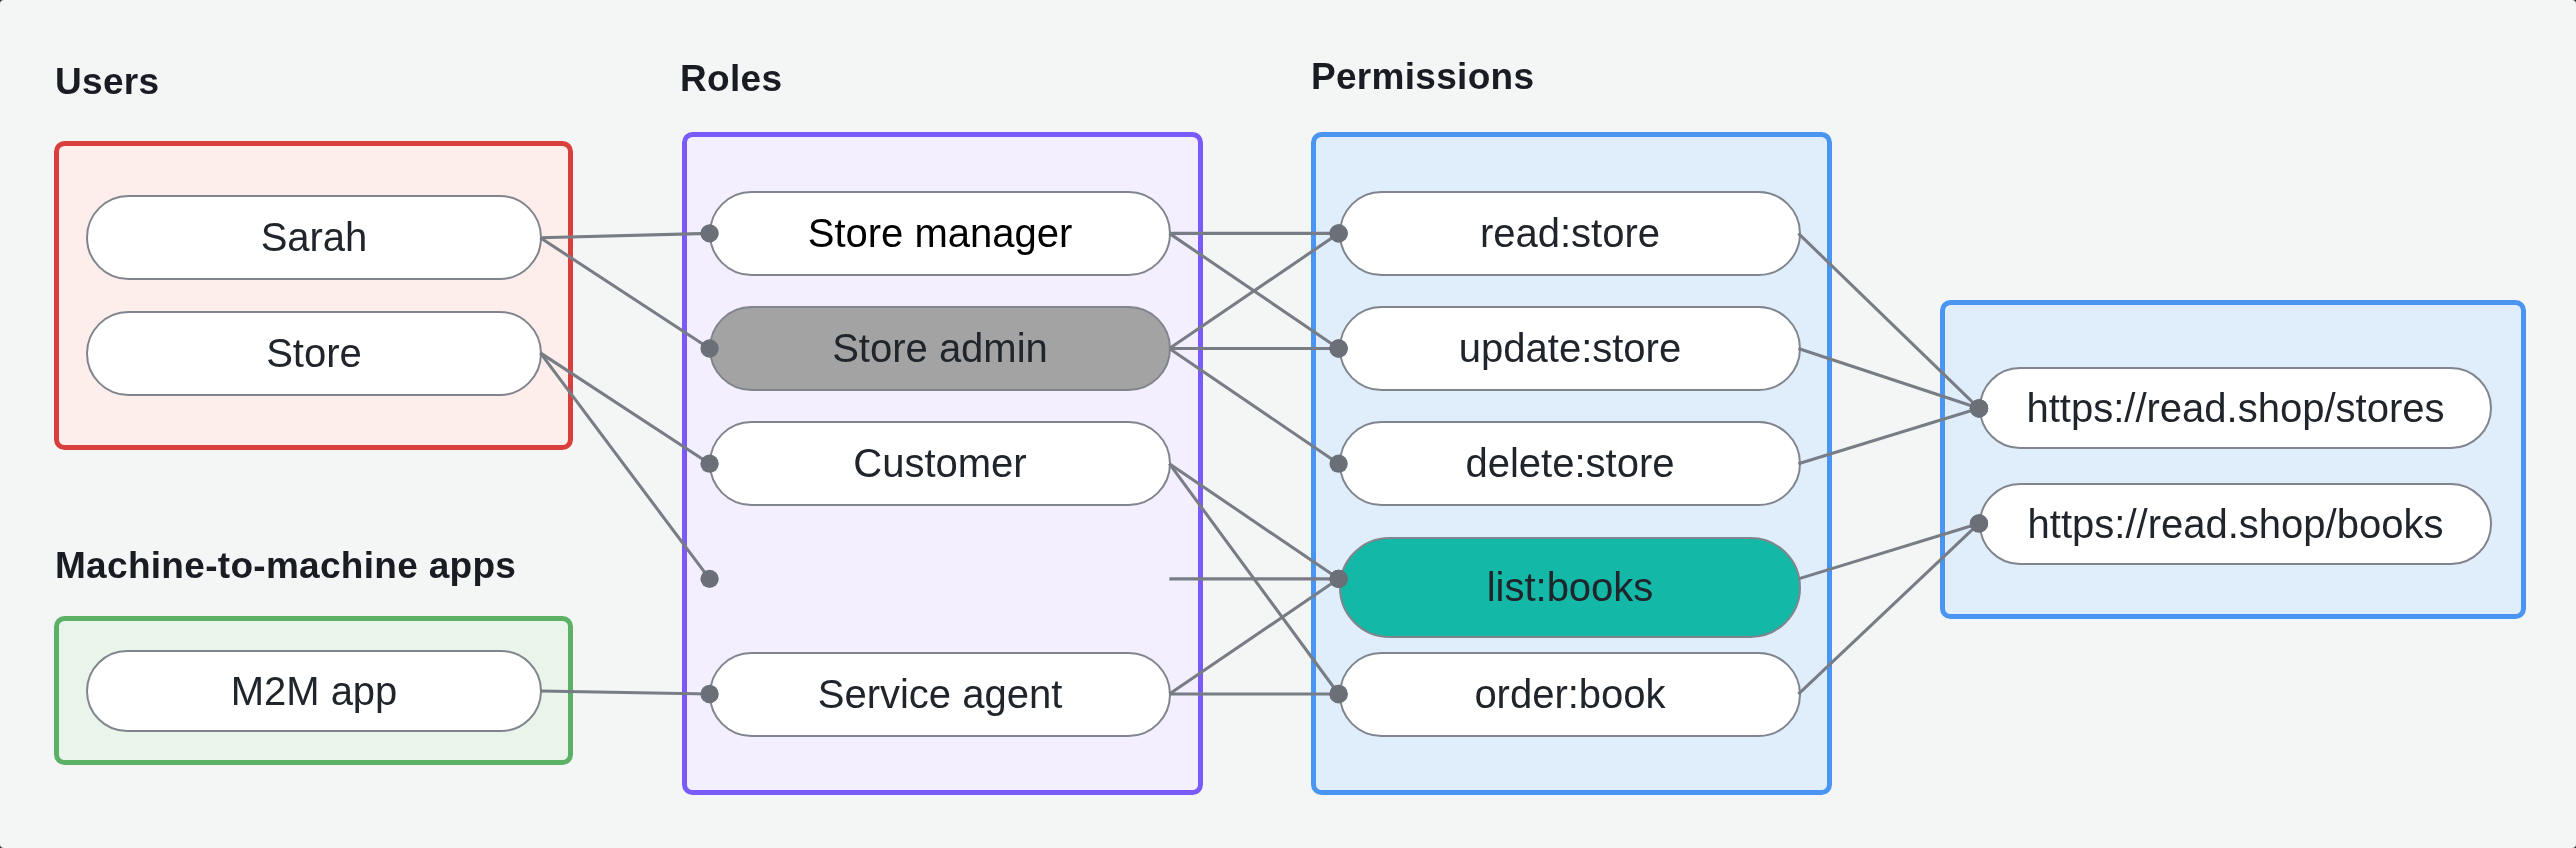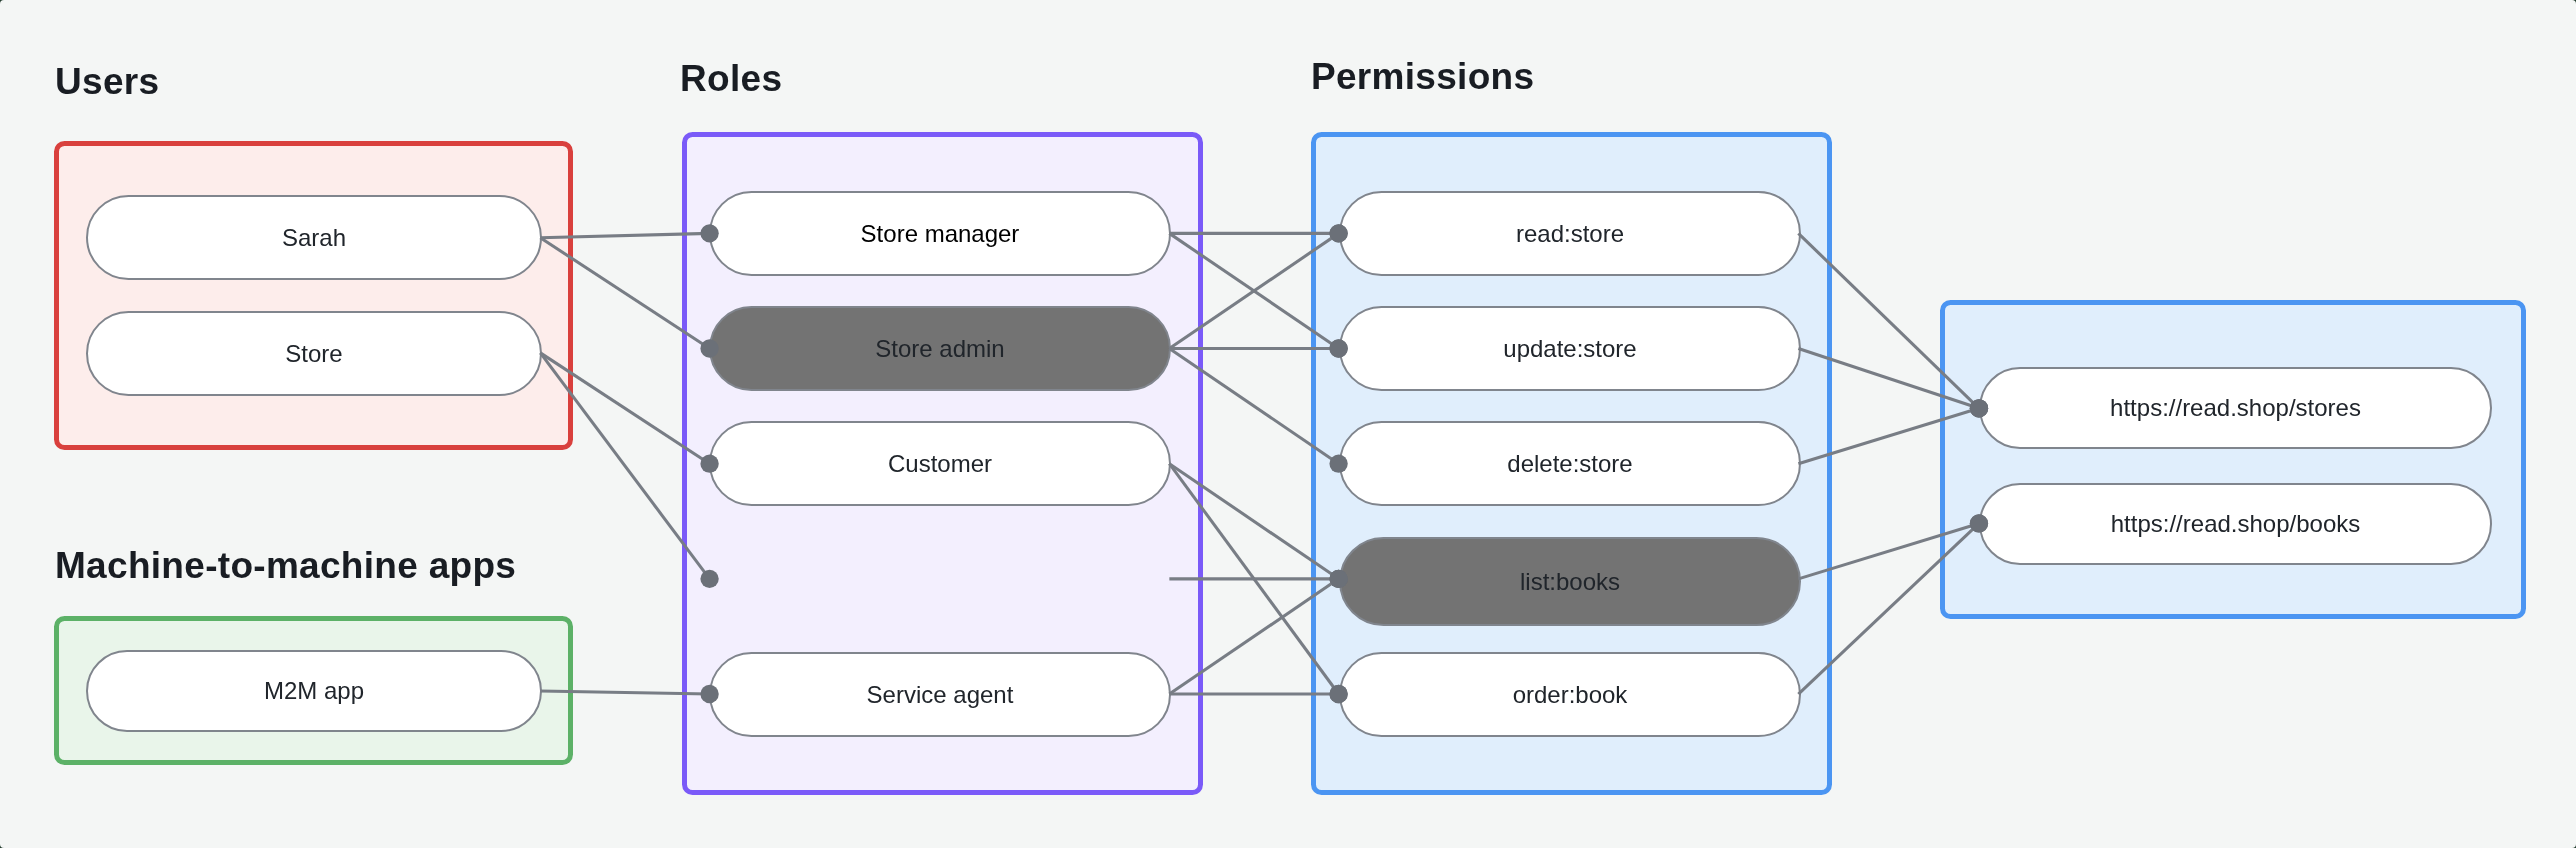--- a/index.html
+++ b/index.html
@@ -33,21 +33,21 @@
   }
   .pill {
     position: absolute;
     background: #ffffff;
     border: 2.6px solid #80858d;
     border-radius: 872px;
     box-sizing: border-box;
     display: flex;
     align-items: center;
     justify-content: center;
-    font-size: 24px;
+    font-size: 40px;
     color: #20252b;
     z-index: 3;
     white-space: nowrap;
   }
   #wires {
     position: absolute; left: 0; top: 0; z-index: 5;
     pointer-events: none;
   }
 </style>
 </head>
@@ -66,27 +66,27 @@
 
   <span class="section-label" id="label-permissions" style="left: 1311px; top: 56px; color: rgb(25, 29, 35);">Permissions</span>
   <div class="box" id="box-permissions" style="left: 1311px; top: 132px; width: 521px; height: 663px; border-color: rgb(75, 149, 242); background: rgb(224, 238, 252);"></div>
 
   <div class="box" id="box-api" style="left: 1940px; top: 300px; width: 586px; height: 319px; border-color: rgb(75, 149, 242); background: rgb(224, 238, 252);"></div>
 
   <div class="pill" style="left: 86px; top: 195px; width: 456px; height: 85px; color: rgb(32, 37, 43); background: rgb(255, 255, 255); border-color: rgb(128, 133, 141);">Sarah</div>
     <div class="pill" style="left: 86px; top: 311px; width: 456px; height: 85px; color: rgb(32, 37, 43); background: rgb(255, 255, 255); border-color: rgb(128, 133, 141);">Store</div>
     <div class="pill" style="left: 86px; top: 650px; width: 456px; height: 82px; color: rgb(32, 37, 43); background: rgb(255, 255, 255); border-color: rgb(128, 133, 141);">M2M app</div>
     <div class="pill" style="left: 709px; top: 191px; width: 462px; height: 85px; color: #000000; background: rgb(255, 255, 255); border-color: rgb(128, 133, 141);">Store manager</div>
-    <div class="pill" style="left: 709px; top: 306px; width: 462px; height: 85px; color: rgb(32, 37, 43); background: #737373; border-color: rgb(128, 133, 141);">Store admin</div>
+    <div class="pill" style="left: 709px; top: 306px; width: 462px; height: 85px; color: rgb(32, 37, 43); background: #a3a3a3; border-color: rgb(128, 133, 141);">Store admin</div>
     <div class="pill" style="left: 709px; top: 421px; width: 462px; height: 85px; color: rgb(32, 37, 43); background: rgb(255, 255, 255); border-color: rgb(128, 133, 141);">Customer</div>
     <div class="pill" style="left: 709px; top: 652px; width: 462px; height: 85px; color: rgb(32, 37, 43); background: rgb(255, 255, 255); border-color: rgb(128, 133, 141);">Service agent</div>
     <div class="pill" style="left: 1339px; top: 191px; width: 462px; height: 85px; color: rgb(32, 37, 43); background: rgb(255, 255, 255); border-color: rgb(128, 133, 141);">read:store</div>
     <div class="pill" style="left: 1339px; top: 306px; width: 462px; height: 85px; color: rgb(32, 37, 43); background: rgb(255, 255, 255); border-color: rgb(128, 133, 141);">update:store</div>
     <div class="pill" style="left: 1339px; top: 421px; width: 462px; height: 85px; color: rgb(32, 37, 43); background: rgb(255, 255, 255); border-color: rgb(128, 133, 141);">delete:store</div>
-    <div class="pill" style="left: 1339px; top: 537px; width: 462px; height: 89px; color: rgb(32, 37, 43); background: #737373; border-color: rgb(128, 133, 141);">list:books</div>
+    <div class="pill" style="left: 1339px; top: 537px; width: 462px; height: 101px; color: rgb(32, 37, 43); background: #14b8a6; border-color: rgb(128, 133, 141);">list:books</div>
     <div class="pill" style="left: 1339px; top: 652px; width: 462px; height: 85px; color: rgb(32, 37, 43); background: rgb(255, 255, 255); border-color: rgb(128, 133, 141);">order:book</div>
     <div class="pill" style="left: 1979px; top: 367px; width: 513px; height: 82px; color: rgb(32, 37, 43); background: rgb(255, 255, 255); border-color: rgb(128, 133, 141);">https://read.shop/stores</div>
     <div class="pill" style="left: 1979px; top: 483px; width: 513px; height: 82px; color: rgb(32, 37, 43); background: rgb(255, 255, 255); border-color: rgb(128, 133, 141);">https://read.shop/books</div>
     <svg id="wires" width="2576" height="848" viewBox="0 0 2952 972">
       <line x1="619" y1="272.5" x2="813" y2="267.5" stroke="#787d85" stroke-width="3.5"></line>
       <circle cx="813" cy="267.5" r="10.5" fill="#6b7078"></circle>
       <line x1="619" y1="272.5" x2="813" y2="399.5" stroke="#787d85" stroke-width="3.5"></line>
       <circle cx="813" cy="399.5" r="10.5" fill="#6b7078"></circle>
       <line x1="619" y1="404.5" x2="813" y2="531.5" stroke="#787d85" stroke-width="3.5"></line>
       <circle cx="813" cy="531.5" r="10.5" fill="#6b7078"></circle>

